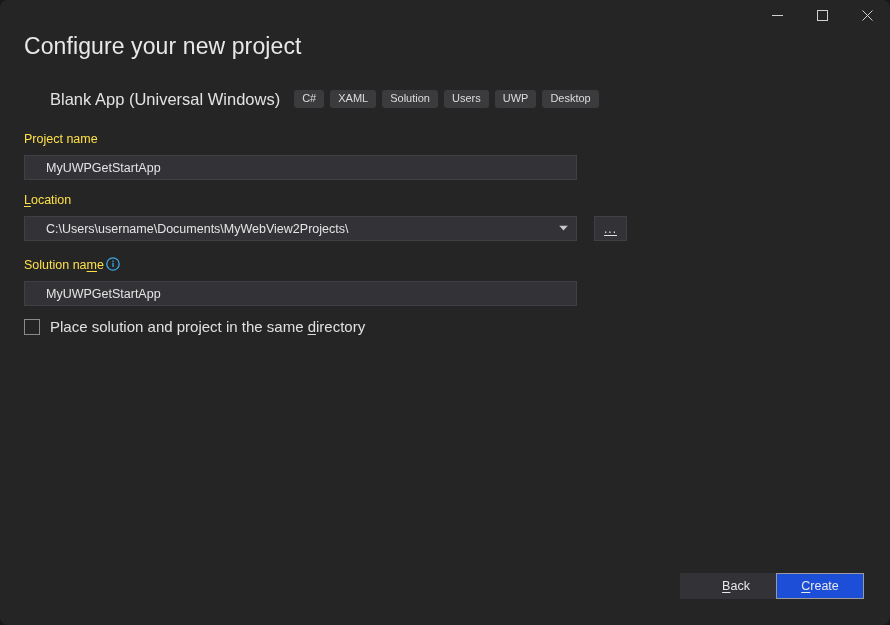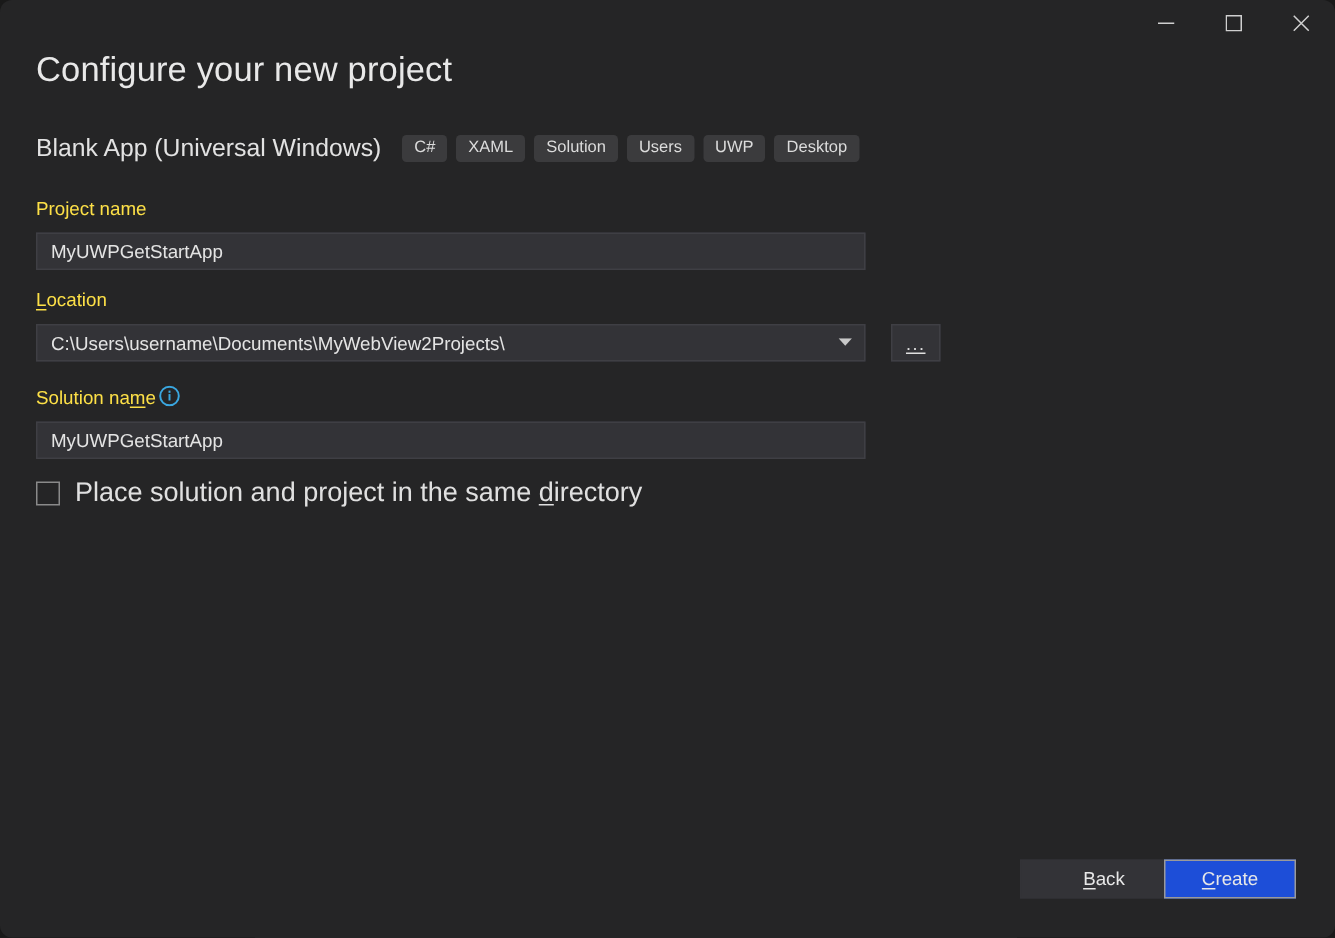--- a/index.html
+++ b/index.html
@@ -63,20 +63,21 @@
     top: 88px;
     display: flex;
     align-items: center;
     height: 22px;
   }
   .template-name {
     font-size: 16.5px;
     color: #e2e2e2;
     white-space: nowrap;
     margin-right: 14px;
+    margin-left: 26px;
   }
   .tags { display: flex; align-items: center; gap: 6px; }
   .tag {
     background: #3b3b3d;
     color: #dcdcdc;
     font-size: 11px;
     padding: 3px 8px 4px 8px;
     border-radius: 3px;
     white-space: nowrap;
     line-height: 1;
@@ -91,21 +92,21 @@
   }
   .acc { text-decoration: underline; text-underline-offset: 2px; }
 
   .textbox {
     position: absolute;
     box-sizing: border-box;
     background: #333337;
     border: 1px solid #3f3f44;
     color: #e4e4e4;
     font-size: 12.5px;
-    padding: 0 9px;
+    padding: 0 21px;
     display: flex;
     align-items: center;
     white-space: nowrap;
     overflow: hidden;
   }
 
   .combo-arrow {
     position: absolute;
     right: 8px;
     top: 50%;
@@ -146,21 +147,21 @@
   .checkbox-box {
     width: 16px;
     height: 16px;
     box-sizing: border-box;
     border: 1px solid #8a8a8a;
     background: #252526;
     margin-right: 10px;
     flex: none;
   }
   .checkbox-label {
-    font-size: 18px;
+    font-size: 15px;
     color: #e0e0e0;
     white-space: nowrap;
   }
 
   
   .btn {
     position: absolute;
     box-sizing: border-box;
     height: 26px;
     display: flex;

